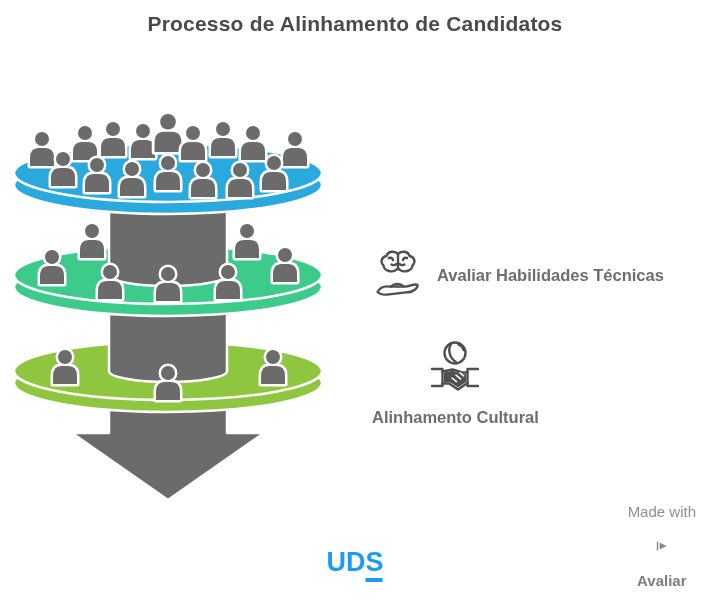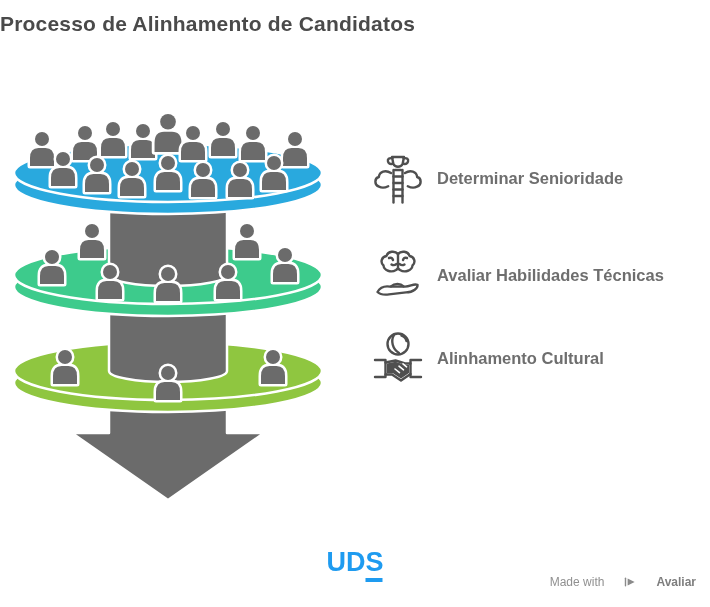--- a/index.html
+++ b/index.html
@@ -2,36 +2,36 @@
 <html><head>
 <meta charset="utf-8">
 <style>
   html,body{margin:0;padding:0;background:#fff;}
   .canvas{
     position:relative;width:710px;height:607px;background:#ffffff;overflow:hidden;
     font-family:"Liberation Sans",sans-serif;
   }
   .title{
     position:absolute;top:12px;left:0;width:710px;margin:0;
-    text-align:left;font-size:21px;font-weight:700;color:#4a4a4a;letter-spacing:.2px;
+    text-align:center;font-size:21px;font-weight:700;color:#4a4a4a;letter-spacing:.2px;
   }
   .funnel-svg{position:absolute;inset:0;width:710px;height:607px;pointer-events:none;}
   .steps{position:absolute;left:372px;top:0;width:330px;height:607px;}
   .step{position:absolute;left:0;display:flex;align-items:center;gap:13px;height:56px;}
-  .step.s0{top:150px;} .step.s1{top:247px;} .step.s2{top:330px;}
+  .step.s0{top:150px;} .step.s1{top:247px;} .step.s2{top:339px;flex-direction:column;}
   .step-icon{width:52px;height:56px;flex:0 0 auto;}
   .step-label{font-size:16.5px;font-weight:700;color:#6e6e6e;white-space:nowrap;}
   .uds-logo{
     position:absolute;left:50%;top:549px;transform:translateX(-50%);
     color:#1e9bf0;font-size:27px;font-weight:800;letter-spacing:0px;line-height:1;text-align:center;
   }
   .uds-bar{position:absolute;right:1px;bottom:-6px;width:17px;height:4px;background:#1e9bf0;}
   .credit{
     position:absolute;right:14px;bottom:18px;display:flex;align-items:center;gap:20px;
-    font-size:12px;color:#909090;
+    font-size:15px;color:#909090;flex-direction:column;
   }
   .credit .brand{font-weight:700;color:#7e7e7e;}
   .credit-icon{width:12px;height:12px;}
 </style>
 </head>
 <body>
 
 <div class="canvas">
 
   <h1 class="title">Processo de Alinhamento de Candidatos</h1>
@@ -205,39 +205,20 @@
       <g transform="translate(168,400) scale(1)">
         <circle cx="0" cy="-27" r="7" stroke="#FFFFFF" stroke-width="5" fill="#6B6B6B" stroke-linejoin="round"></circle>
         <path d="M-12,0 L-12,-8 Q-12,-18 -3.5,-18 L3.5,-18 Q12,-18 12,-8 L12,0 Z" stroke="#FFFFFF" stroke-width="5" fill="#6B6B6B" stroke-linejoin="round"></path>
         <circle cx="0" cy="-27" r="7" fill="#6B6B6B"></circle>
         <path d="M-12,0 L-12,-8 Q-12,-18 -3.5,-18 L3.5,-18 Q12,-18 12,-8 L12,0 Z" fill="#6B6B6B"></path>
       </g>
     </svg>
 
   <div class="steps">
 
-    <div class="step s0">
-      <svg class="step-icon" viewBox="0 0 52 56">
-        <g fill="none" stroke="#4F4F4F" stroke-width="2.4" stroke-linecap="round" stroke-linejoin="round">
-          <path d="M20,7 L32,7 L30.6,14 A5,4.4 0 0 1 21.4,14 Z"></path>
-          <path d="M20.5,8.2 Q15,7.5 16,11.5 Q16.8,14.5 20.6,13.8"></path>
-          <path d="M31.5,8.2 Q37,7.5 36,11.5 Q35.2,14.5 31.4,13.8"></path>
-          <path d="M23,20 h6"></path>
-          <path d="M19,23 C13.5,19.5 7.5,21.5 6.8,27 C2.2,28.2 2.2,35 7,36.6 C10,38.2 14,37.3 16.2,36.2"></path>
-          <path d="M33,23 C38.5,19.5 44.5,21.5 45.2,27 C49.8,28.2 49.8,35 45,36.6 C42,38.2 38,37.3 35.8,36.2"></path>
-          <path d="M21.5,20 V52.5"></path>
-          <path d="M30.5,20 V52.5"></path>
-          <path d="M21.5,26.5 H30.5"></path>
-          <path d="M21.5,33 H30.5"></path>
-          <path d="M21.5,39.5 H30.5"></path>
-          <path d="M21.5,46 H30.5"></path>
-        </g>
-      </svg>
-      <span class="step-label">Determinar Senioridade</span>
-    </div>
 
     <div class="step s1">
       <svg class="step-icon" viewBox="0 0 52 56">
         <g fill="none" stroke="#4F4F4F" stroke-width="2.4" stroke-linecap="round" stroke-linejoin="round">
           <path d="M26,7 C23,3.5 16,4 14.5,9 C9.5,9.5 8,15.5 11.5,18.5 C12,23.5 19,26 24,23 L26,21.5"></path>
           <path d="M26,7 C29,3.5 36,4 37.5,9 C42.5,9.5 44,15.5 40.5,18.5 C40,23.5 33,26 28,23 L26,21.5"></path>
           <path d="M26,6.5 V22"></path>
           <path d="M17,11 q3,-1 4,2"></path>
           <path d="M35,11 q-3,-1 -4,2"></path>
           <path d="M19.5,17.5 q2.5,1.5 5,-0.5"></path>

